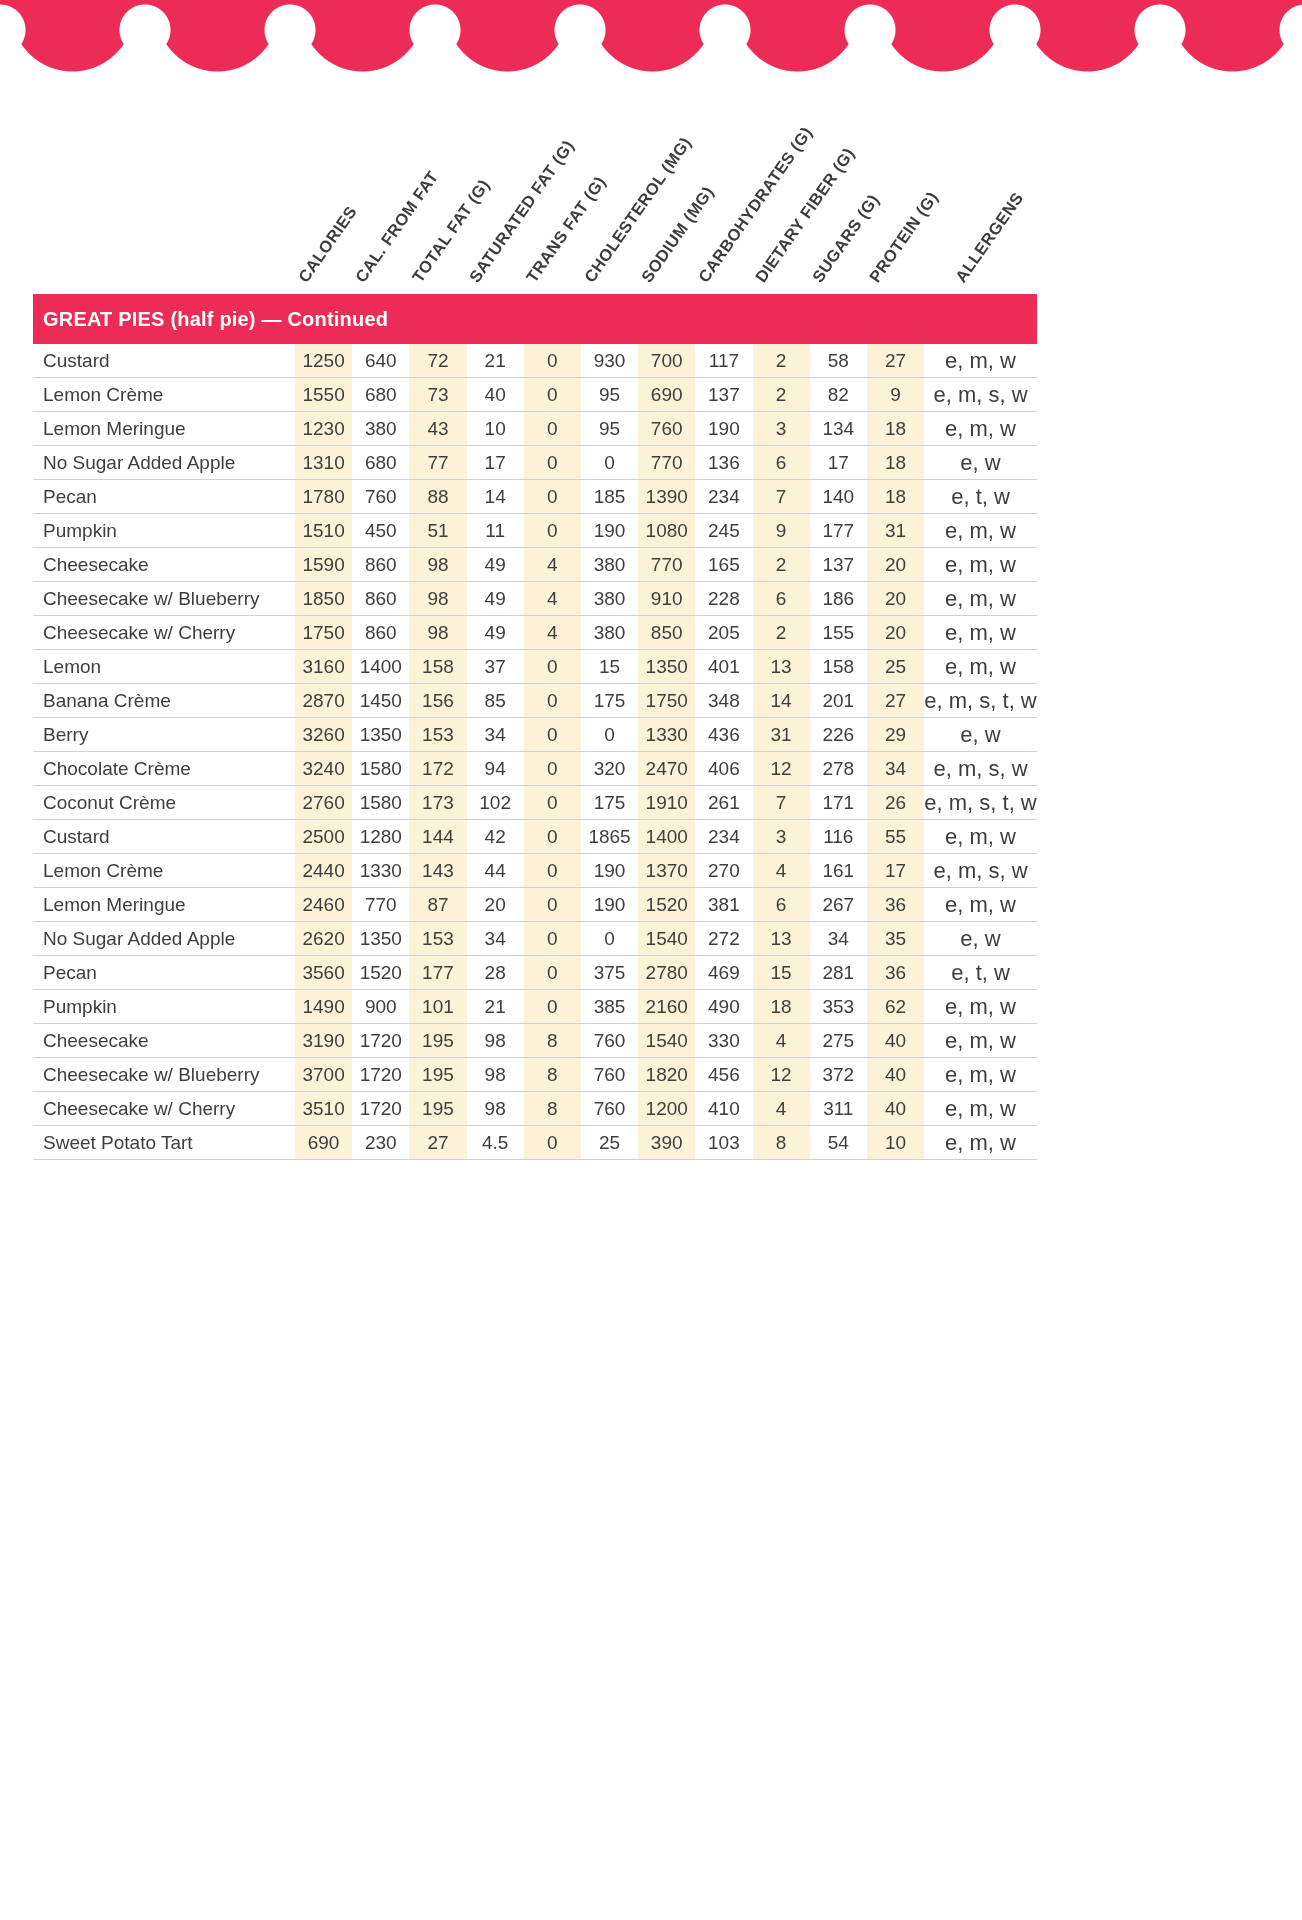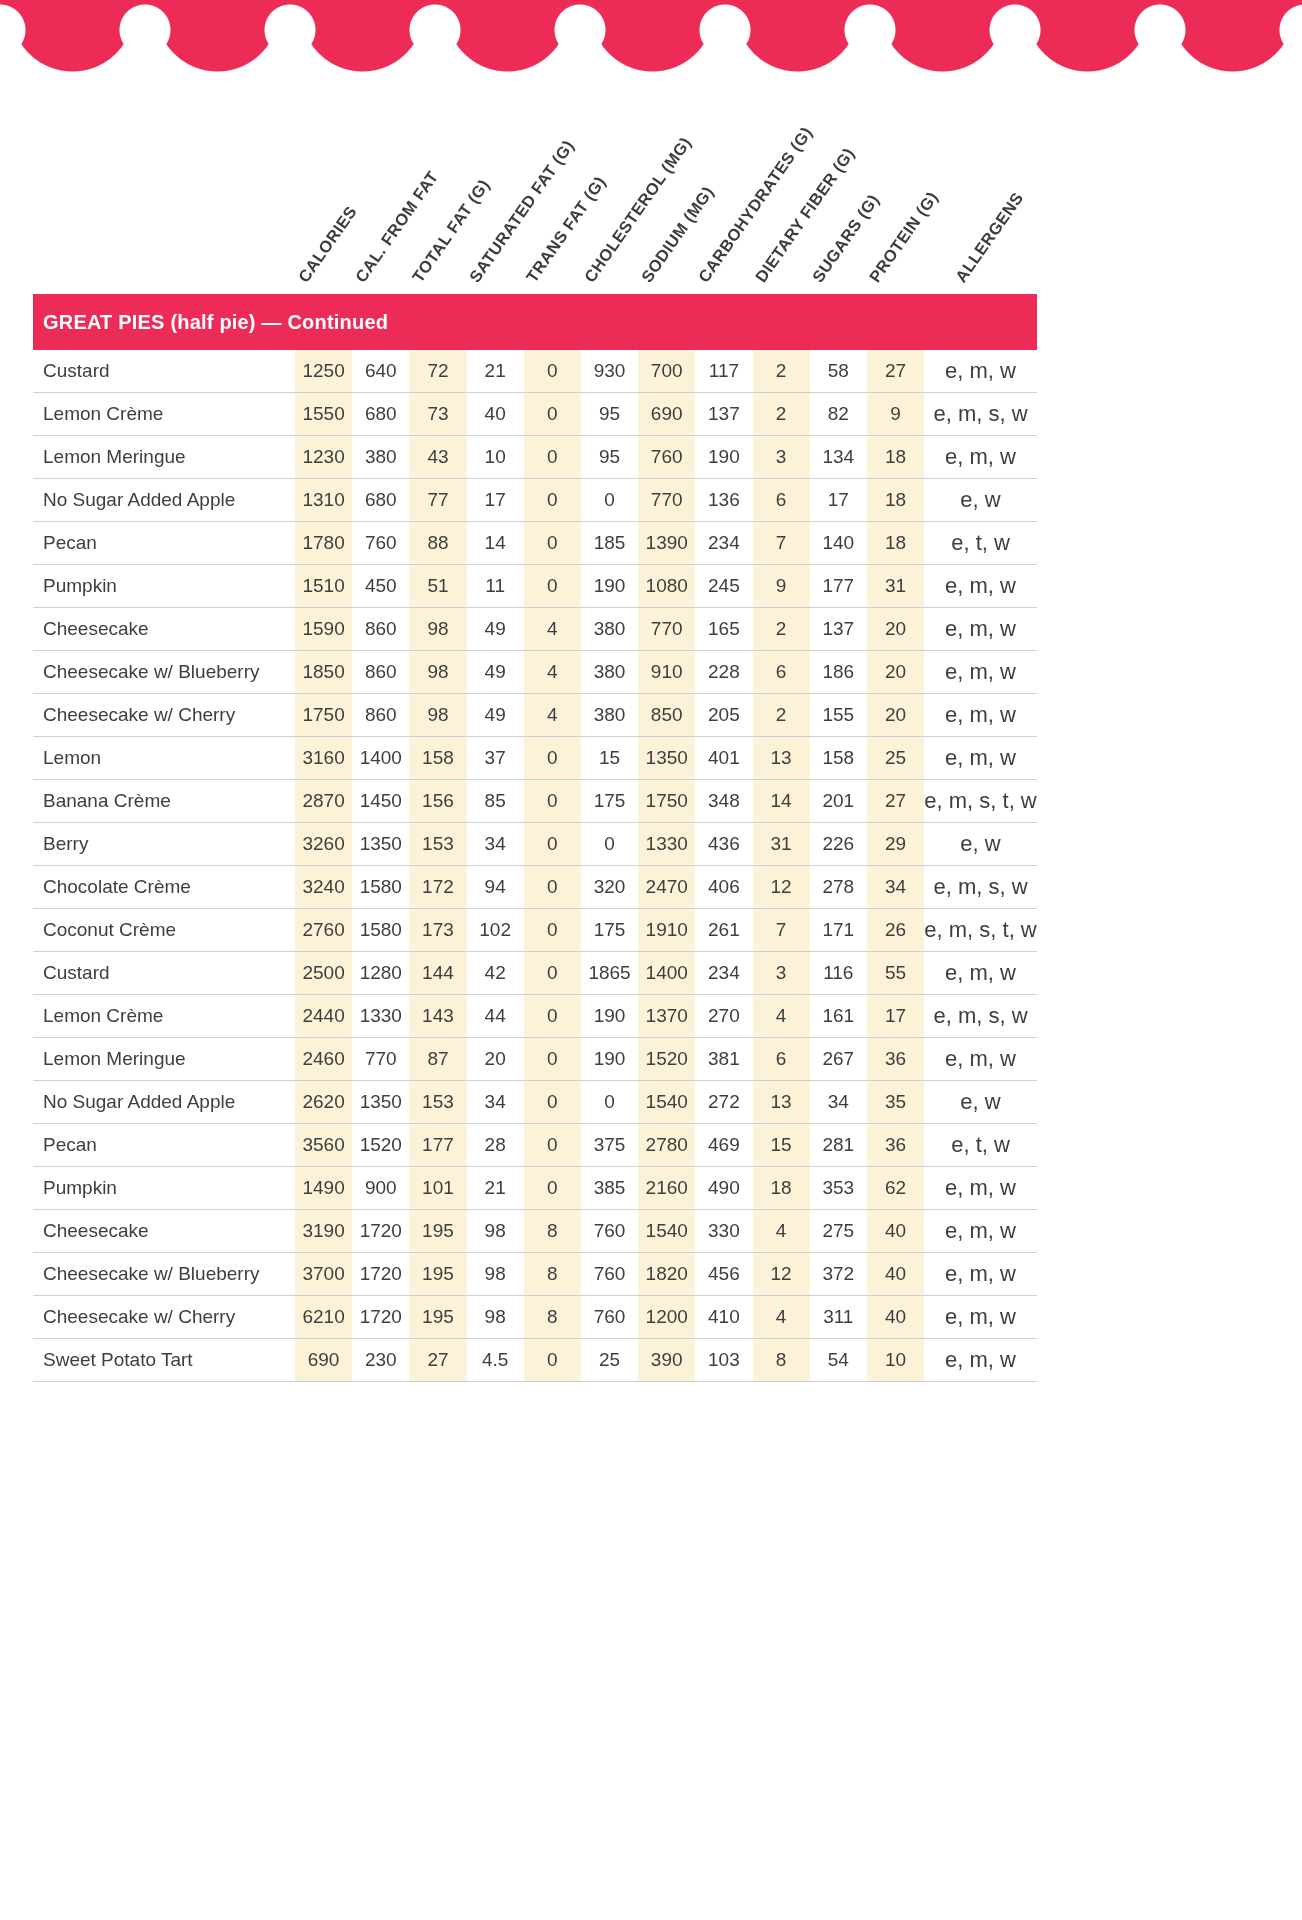--- a/index.html
+++ b/index.html
@@ -57,33 +57,33 @@
     transform-origin: 0 100%;
     transform: rotate(-55deg);
     white-space: nowrap;
     font-weight: 700;
     font-size: 16.5px;
     letter-spacing: 0.4px;
     color: #3C3C3C;
   }
 
   .section-bar {
-    height: 56px;
+    height: 50px;
     background: var(--pink);
     color: #ffffff;
     display: flex;
     align-items: center;
     padding-left: 10px;
     font-weight: 700;
     font-size: 20px;
     letter-spacing: 0.2px;
   }
 
   .data-row {
-    height: 43px;
+    height: 34px;
     border-bottom: 1px solid var(--line);
   }
   .cell {
     display: flex;
     align-items: center;
     justify-content: center;
     font-size: 19px;
     color: var(--text);
   }
   .name-cell {
@@ -468,21 +468,21 @@
           <div class="cell val-cell">760</div>
           <div class="cell val-cell shaded">1820</div>
           <div class="cell val-cell">456</div>
           <div class="cell val-cell shaded">12</div>
           <div class="cell val-cell">372</div>
           <div class="cell val-cell shaded">40</div>
           <div class="cell val-cell allergen-cell">e, m, w</div>
         </div>
         <div class="grid data-row">
           <div class="cell name-cell">Cheesecake w/ Cherry</div>
-          <div class="cell val-cell shaded">6210</div>
+          <div class="cell val-cell shaded">3510</div>
           <div class="cell val-cell">1720</div>
           <div class="cell val-cell shaded">195</div>
           <div class="cell val-cell">98</div>
           <div class="cell val-cell shaded">8</div>
           <div class="cell val-cell">760</div>
           <div class="cell val-cell shaded">1200</div>
           <div class="cell val-cell">410</div>
           <div class="cell val-cell shaded">4</div>
           <div class="cell val-cell">311</div>
           <div class="cell val-cell shaded">40</div>

